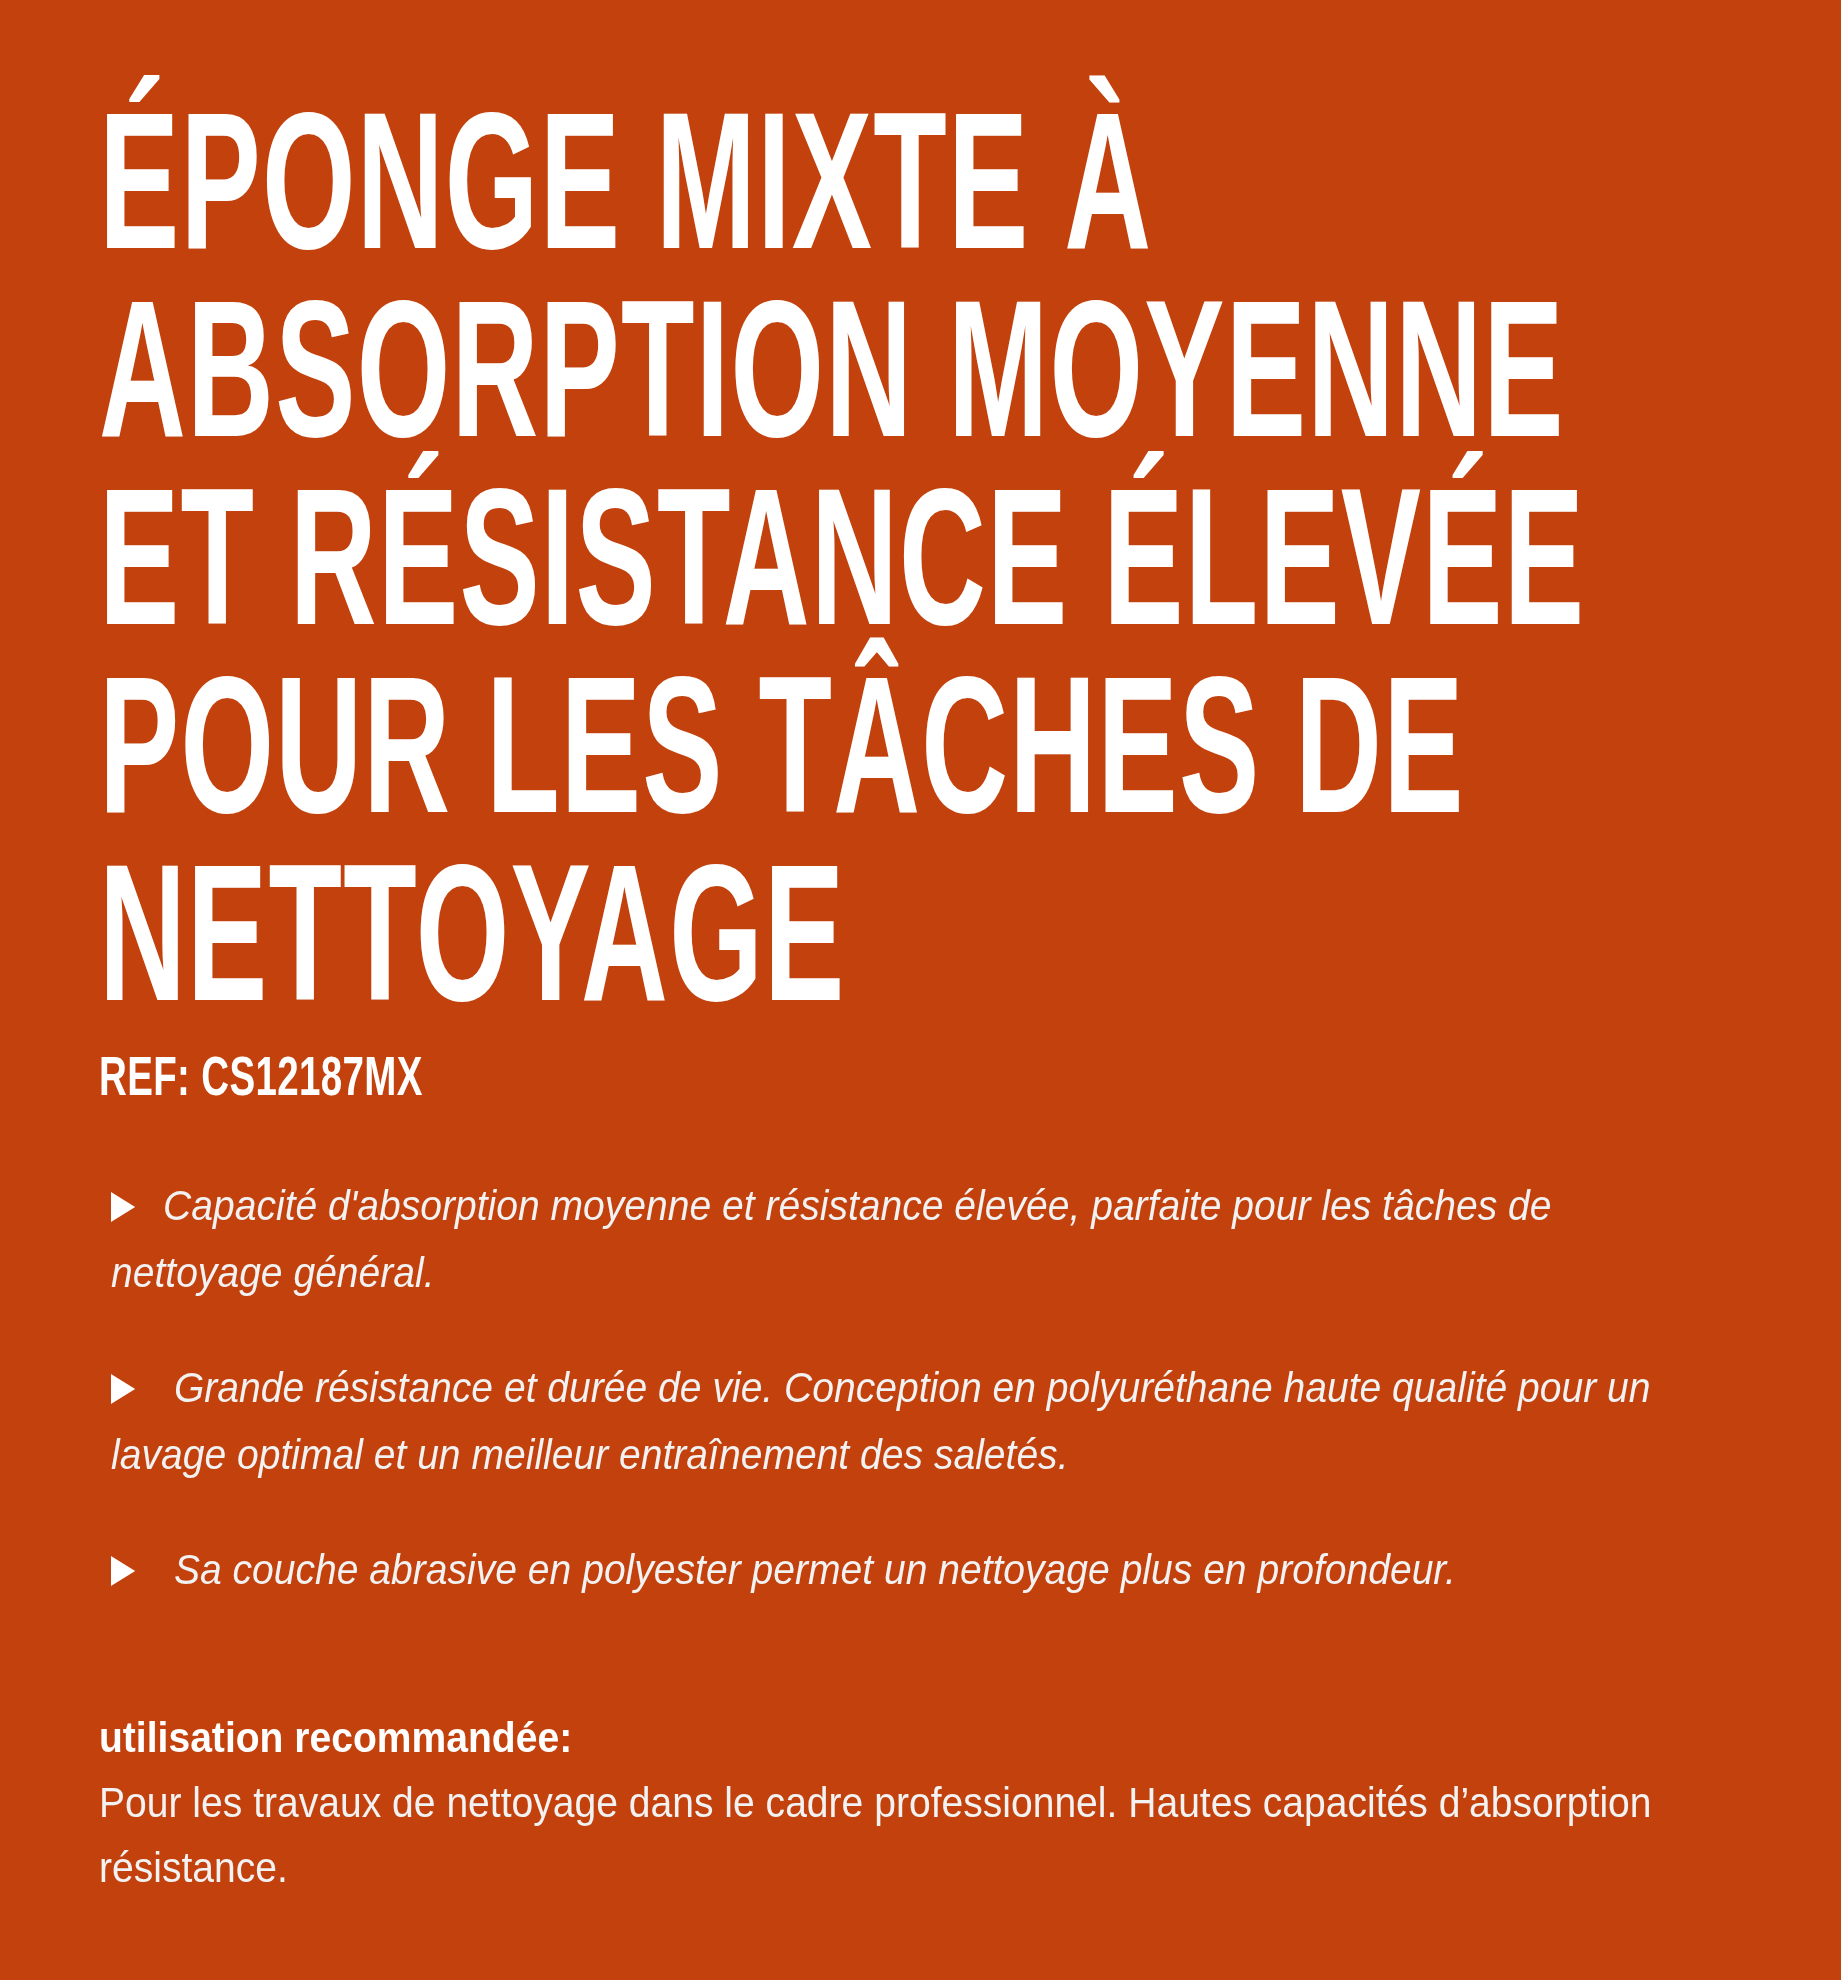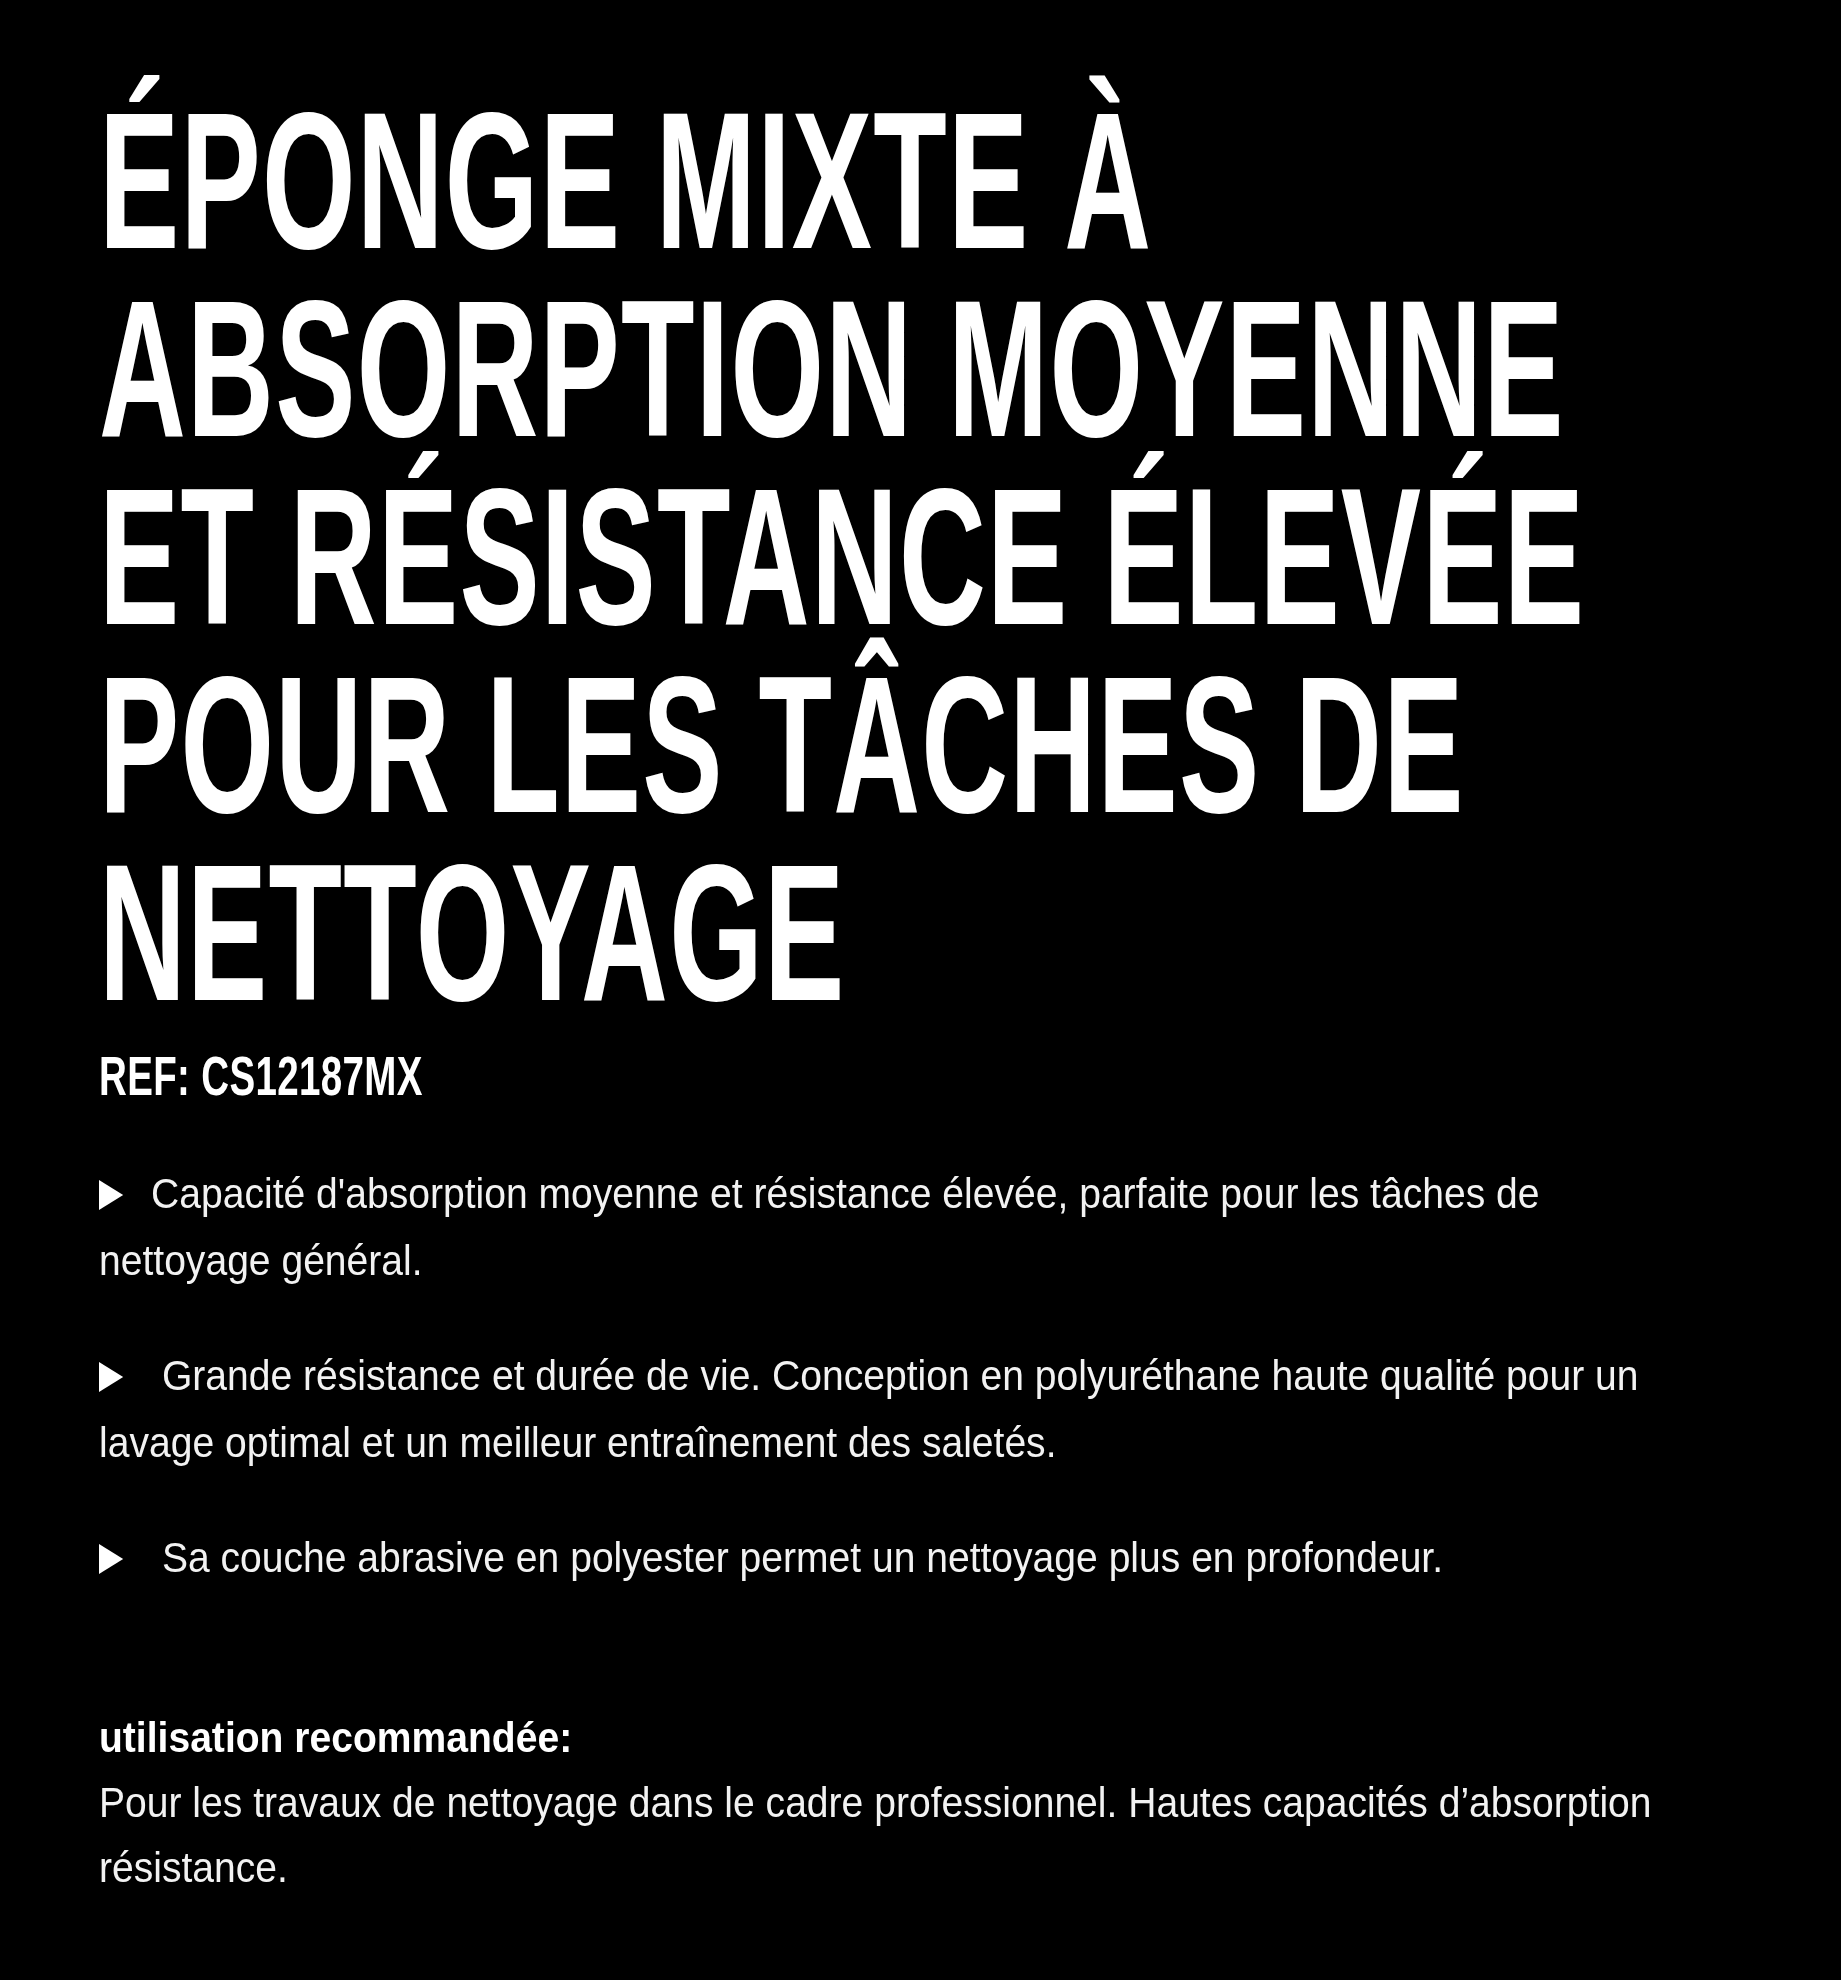--- a/index.html
+++ b/index.html
@@ -13,21 +13,21 @@
       overflow: hidden;
       position: relative;
       color: #ffffff;
       font-family: "Liberation Sans", "DejaVu Sans", sans-serif;
     }
     .page {
       position: absolute;
       left: 0; top: 0;
       width: 1841px;
       height: 1980px;
-      background: #000000;
+      background: #c2410c;
     }
 
     
     .title {
       position: absolute;
       left: 99px;
       top: 87px;
       width: 2376px;
       margin: 0;
       font-family: "Liberation Sans", "DejaVu Sans", sans-serif;
@@ -60,23 +60,24 @@
       transform-origin: left top;
       white-space: nowrap;
       letter-spacing: 0.5px;
     }
 
     .bullets {
       position: absolute;
       left: 99px;
       top: 1160px;
       width: 1604px;
-      margin: 0;
+      margin: 12px;
       padding: 0;
       list-style: none;
+      font-style: italic;
     }
     .bullet {
       position: relative;
       font-family: "Liberation Sans", "DejaVu Sans", sans-serif;
       font-size: 42px;
       line-height: 67px;
       color: #f2f2f2;
       margin: 0 0 48px 0;
       transform: scaleX(0.93);
       transform-origin: left top;

